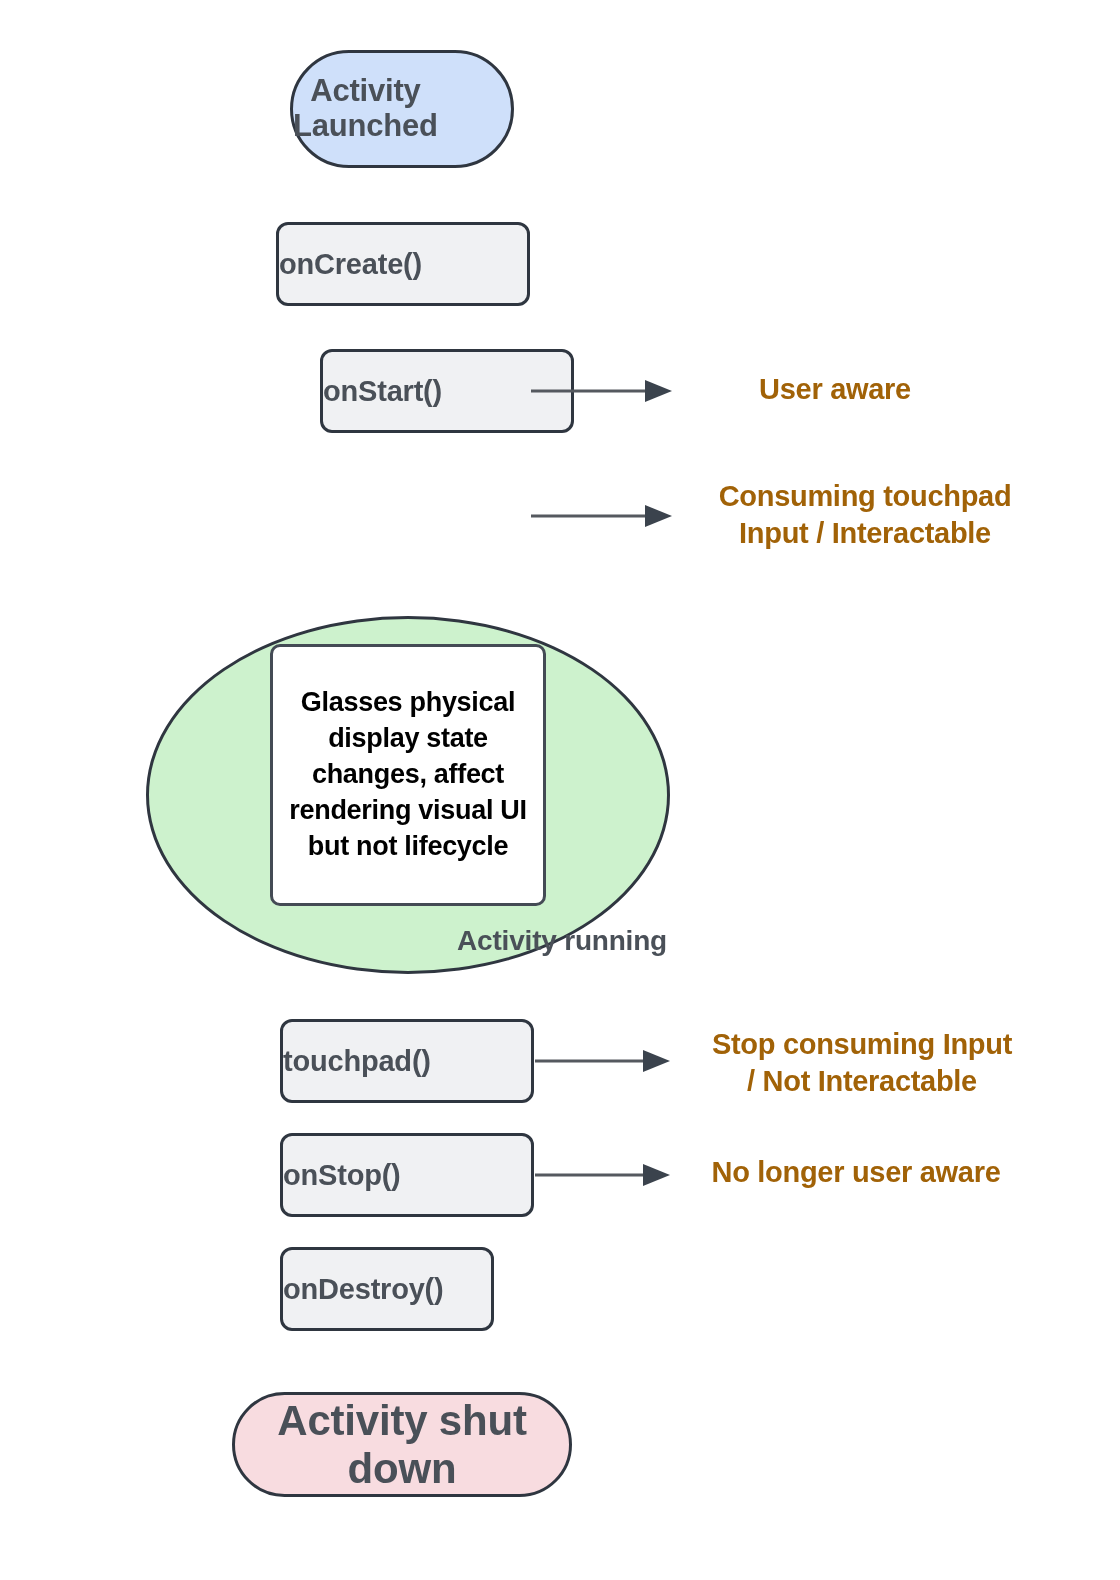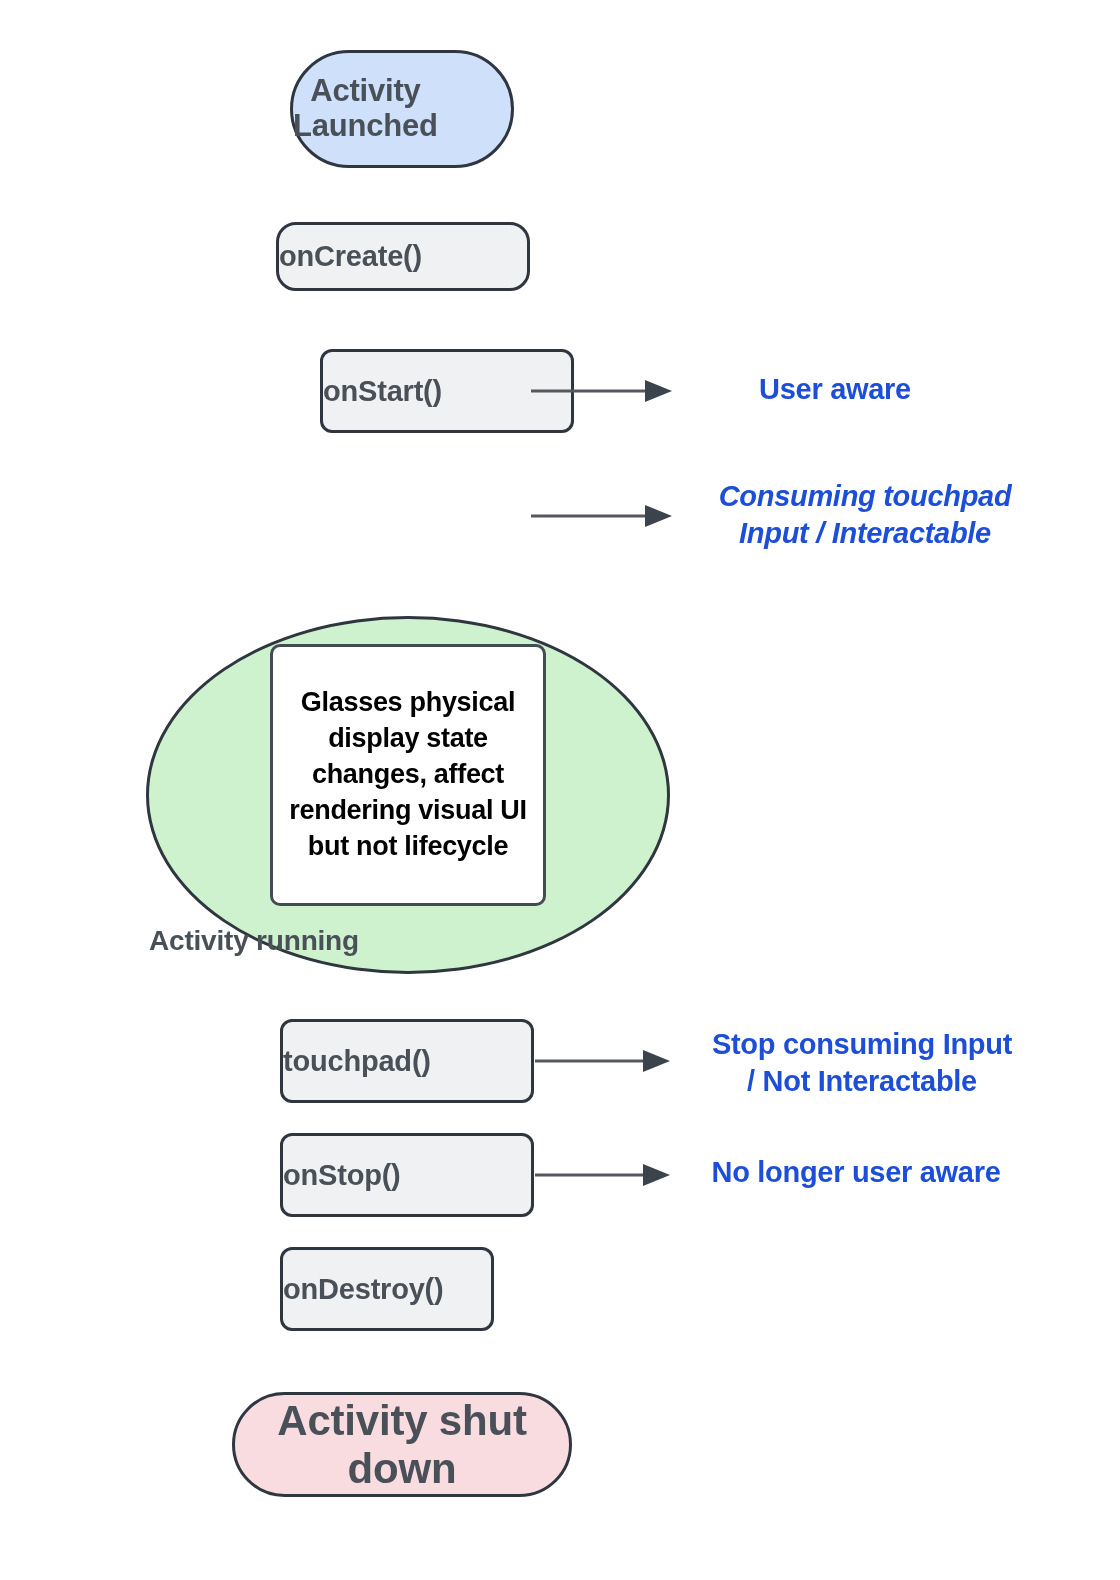--- a/index.html
+++ b/index.html
@@ -53,21 +53,21 @@
     background: #f8dce0;
     font-size: 42px;
   }
 
   
   .cbox {
     background: #f0f1f3;
     border-radius: 12px;
     font-size: 29px;
   }
-  .cbox-create  { left: 276px;  top: 222px;  width: 254px; height: 69px; border-radius: 20px; }
+  .cbox-create  { left: 276px;  top: 222px;  width: 254px; height: 84px; }
   .cbox-start   { left: 276px;  top: 349px;  width: 254px; height: 84px; margin-left: 44px; }
   .cbox-resume  { left: 276px;  top: 474px;  width: 254px; height: 84px; }
   .cbox-pause   { left: 280px;  top: 1019px; width: 254px; height: 84px; }
   .cbox-stop    { left: 280px;  top: 1133px; width: 254px; height: 84px; }
   .cbox-destroy { left: 280px;  top: 1247px; width: 214px; height: 84px; }
 
   
   .ellipse-running {
     position: absolute;
     left: 146px;
@@ -77,21 +77,21 @@
     box-sizing: border-box;
     border: 3px solid #2f3640;
     border-radius: 50%;
     background: #cdf2cd;
   }
   .ellipse-label {
     position: absolute;
     left: 0;
     right: 0;
     bottom: 14px;
-    text-align: left;
+    text-align: right;
     font-size: 28px;
     font-weight: bold;
     color: #4a5058;
     letter-spacing: -0.2px;
     margin-top: 12px;
   }
   .inner-note {
     position: absolute;
     left: 270px;
     top: 644px;
@@ -117,29 +117,29 @@
   .arrow {
     position: absolute;
     height: 24px;
     display: block;
   }
   .arrow svg { display: block; }
 
   
   .note {
     position: absolute;
-    color: #1d4ed8;
+    color: #a16207;
     font-weight: bold;
     font-size: 29px;
     line-height: 1.28;
     letter-spacing: -0.3px;
     text-align: center;
   }
   .note-aware      { left: 690px;  top: 371px;  width: 290px; }
-  .note-consuming  { left: 680px;  top: 478px;  width: 370px; font-style: italic; }
+  .note-consuming  { left: 680px;  top: 478px;  width: 370px; }
   .note-stopinput  { left: 682px;  top: 1026px; width: 360px; }
   .note-nolonger   { left: 676px;  top: 1154px; width: 360px; }
 </style>
 </head>
 <body>
 
 <div id="canvas">
 
   <div class="node pill-start">
     <span>

